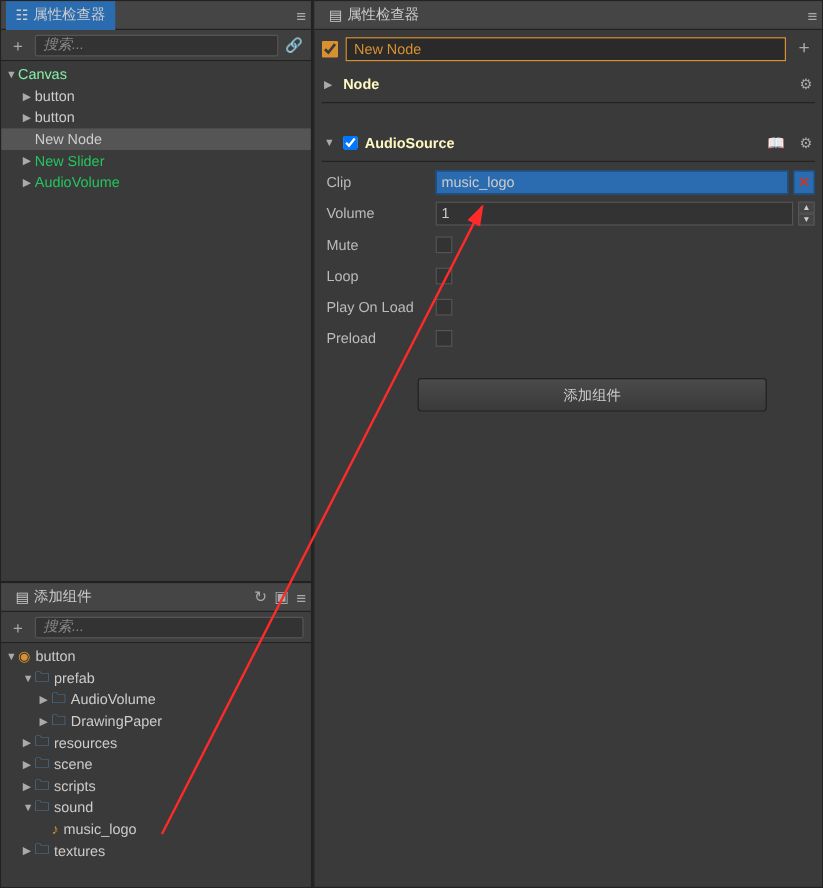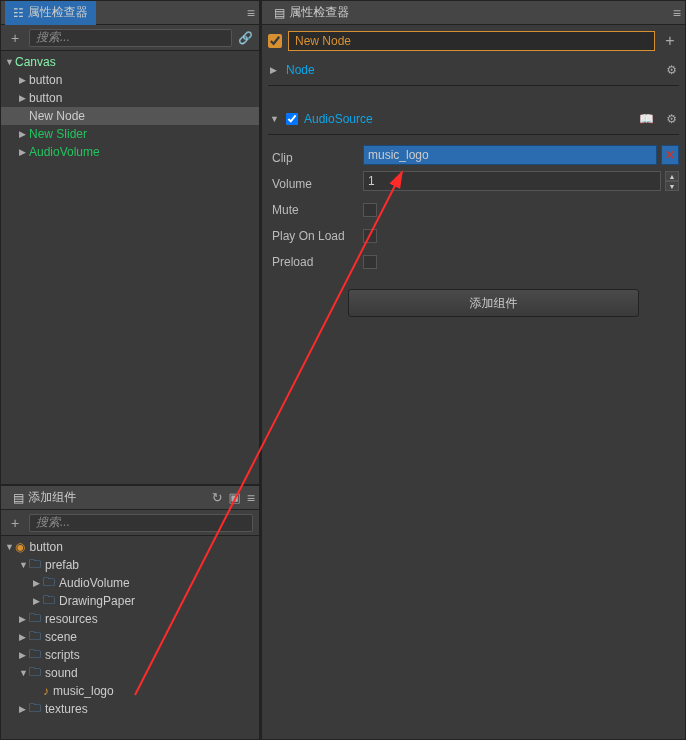--- a/index.html
+++ b/index.html
@@ -32,24 +32,24 @@
 
   .inspector-body { flex:1; padding: 6px; overflow:auto; }
   .node-name-row { display:flex; align-items:center; gap:6px; margin-bottom: 8px; }
   .node-name-row input[type=checkbox]{ accent-color: #d89030; }
   .node-name-input { flex:1; height:20px; background:#2a2a2a; border:1px solid #d89030; color:#d89030; padding:0 6px; }
   .add-plus { width:18px; height:18px; display:flex; align-items:center; justify-content:center; color:#aaa; cursor:pointer; font-size:16px; }
 
   .section-header { display:flex; align-items:center; height:22px; gap:6px; padding:0 2px; }
   .section-header .gear { margin-left:auto; color:#aaa; cursor:pointer; }
   .section-header .book { margin-left:auto; color:#aaa; cursor:pointer; }
-  .section-title { font-weight:normal; color:#0ea5e9; }
+  .section-title { font-weight:bold; color:#fef9c3; }
   .divider { height:1px; background:#222; margin:4px 0; }
 
-  .prop-row { display:flex; align-items:flex-end; height:26px; }
+  .prop-row { display:flex; align-items:center; height:26px; }
   .prop-label { width:95px; color:#bbb; padding-left:4px; }
   .prop-value { flex:1; display:flex; align-items:center; gap:4px; }
   .clip-field { flex:1; height:20px; background:#2b6cb0; border:1px solid #1a4a7a; display:flex; align-items:center; padding:0 4px; color:#fff; }
   .clip-clear { width:18px; height:20px; background:#2b6cb0; border:1px solid #1a4a7a; display:flex; align-items:center; justify-content:center; color:#c0392b; cursor:pointer; font-weight:bold; }
   .audio-clip-tag { position:absolute; background:#222; color:#aaa; font-size:10px; padding:1px 4px; border:1px solid #555; }
   .num-input { flex:1; height:20px; background:#333; border:1px solid #555; color:#ccc; padding:0 4px; }
   .spinner { width:14px; display:flex; flex-direction:column; }
   .spinner div { height:10px; background:#444; border:1px solid #555; font-size:7px; display:flex; align-items:center; justify-content:center; cursor:pointer; }
   .checkbox { width:14px; height:14px; background:#333; border:1px solid #555; cursor:pointer; }
 
@@ -231,20 +231,26 @@
           </div>
         </div>
 
         <div class="prop-row">
           <div class="prop-label">Mute</div>
           <div class="prop-value">
               <div class="checkbox"></div>
             </div>
         </div>
         <div class="prop-row">
+          <div class="prop-label">Loop</div>
+          <div class="prop-value">
+              <div class="checkbox"></div>
+            </div>
+        </div>
+        <div class="prop-row">
           <div class="prop-label">Play On Load</div>
           <div class="prop-value">
               <div class="checkbox"></div>
             </div>
         </div>
         <div class="prop-row">
           <div class="prop-label">Preload</div>
           <div class="prop-value">
               <div class="checkbox"></div>
             </div>

